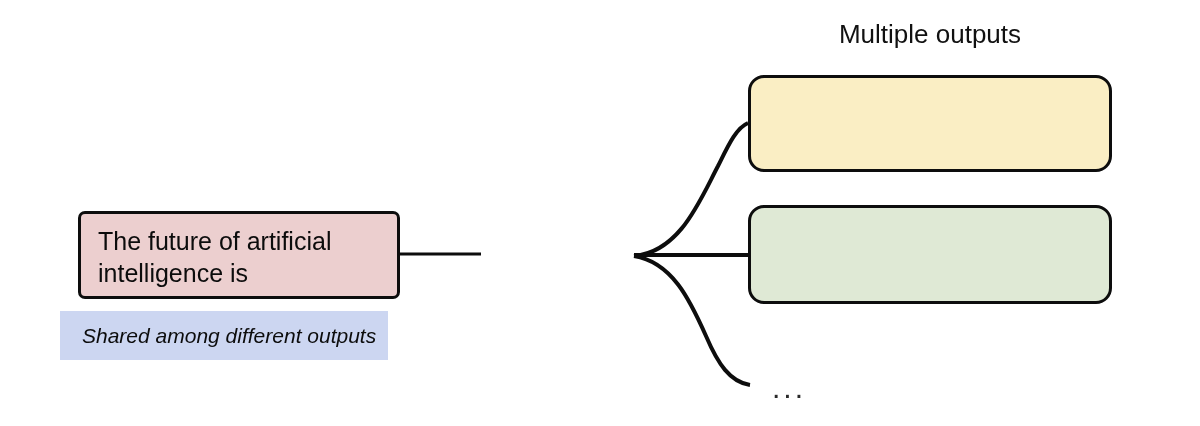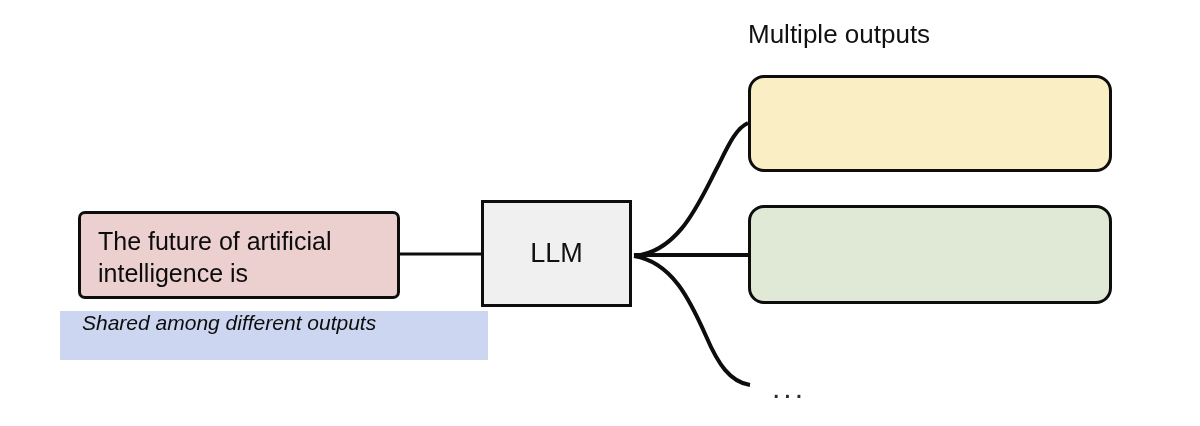--- a/index.html
+++ b/index.html
@@ -30,21 +30,21 @@
     position: absolute;
     font-size: 26px;
     line-height: 1.15;
     color: #111111;
     white-space: nowrap;
   }
   #multiple-outputs-label {
     left: 748px;
     top: 20px;
     width: 364px;
-    text-align: left;
+    text-align: center;
   }
   #prompt-label {
     left: 78px;
     top: 160px;
     width: 322px;
     text-align: center;
   }
   .node {
     position: absolute;
     box-sizing: border-box;
@@ -95,25 +95,25 @@
     top: 205px;
     width: 364px;
     height: 99px;
     background: #dfe9d5;
     border-radius: 16px;
   }
   #shared-note {
     position: absolute;
     left: 60px;
     top: 311px;
-    width: 428px;
+    width: 328px;
     height: 49px;
     background: #ccd6f1;
     display: flex;
-    align-items: flex-start;
+    align-items: center;
   }
   #shared-note-text {
     padding-left: 22px;
     font-size: 21px;
     font-style: italic;
     color: #0c0c0c;
     white-space: nowrap;
   }
   #ellipsis {
     position: absolute;
@@ -136,23 +136,20 @@
     <path d="M 634 256 C 672 262, 690 300, 706 336 C 718 364, 730 382, 750 385" fill="none" stroke="#0d0d0d" stroke-width="4"></path>
   </svg>
 
   <div class="label" id="multiple-outputs-label">Multiple outputs</div>
 
 
   <div class="node" id="prompt-box">
     <div id="prompt-text">The future of artificial intelligence is</div>
   </div>
 
-  <div class="node" id="llm-box">
-    <span id="llm-label">LLM</span>
-  </div>
 
   <div class="node" id="output-box-1">
     <span></span>
   </div>
 
   <div class="node" id="output-box-2">
     <span></span>
   </div>
 
   <div id="ellipsis">...</div>

